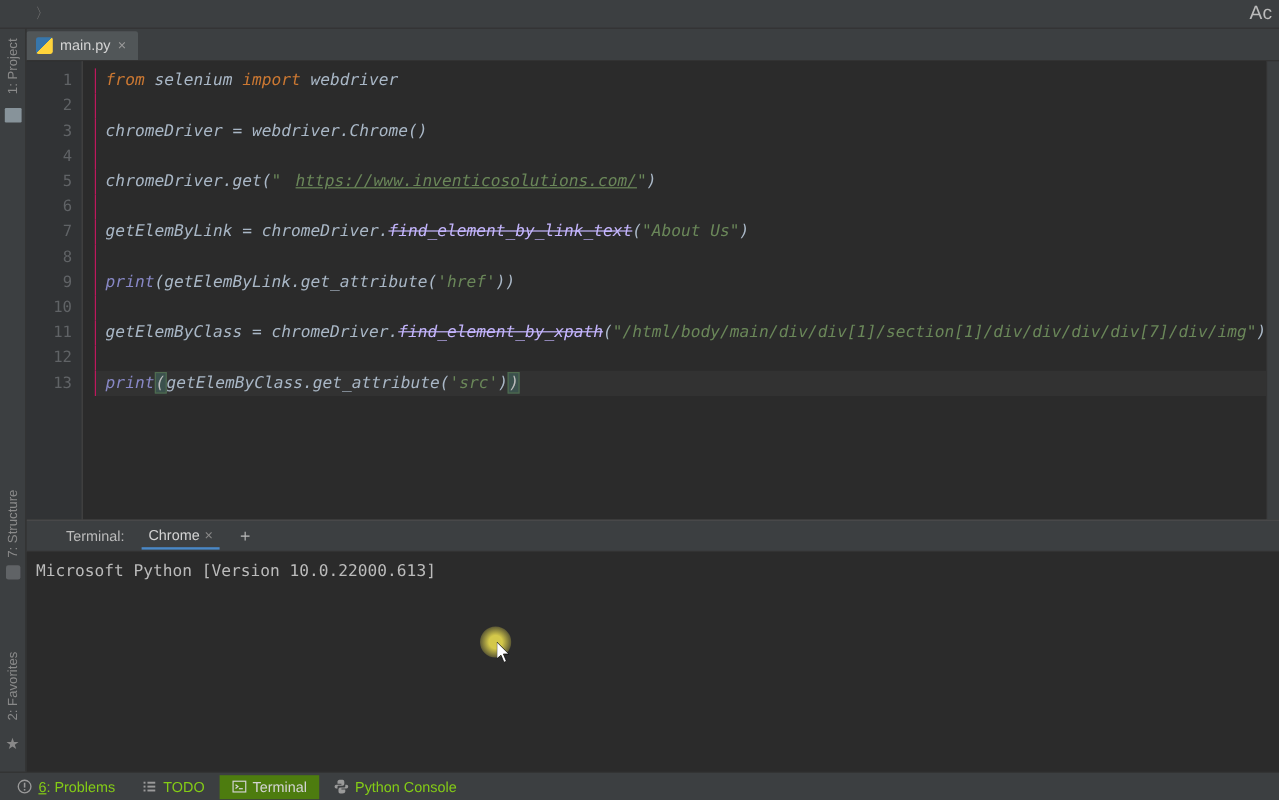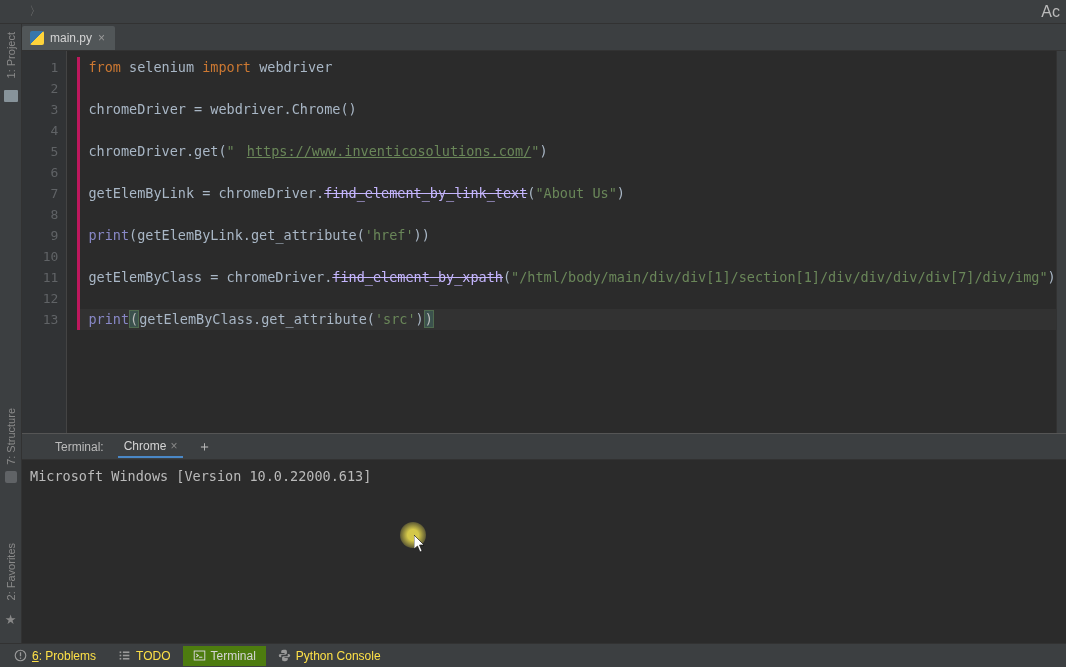--- a/index.html
+++ b/index.html
@@ -31,21 +31,21 @@
 
 .etabs { height:27px; background:#3c3f41; display:flex; align-items:flex-end; border-bottom:1px solid #323232; }
 .etab { display:flex; align-items:center; gap:6px; padding:5px 10px 5px 8px; background:#515658; color:#d4d4d4; cursor:pointer; border-top-left-radius:2px; border-top-right-radius:2px; }
 .etab .close-x { color:#9a9a9a; font-size:12px; }
 
 
 .editor-body { display:flex; flex:1; background:#2b2b2b; min-height:0; }
 .gutter { width:52px; text-align:right; padding:6px 8px 0 0; color:#606366; font-family:"Consolas","Menlo",monospace; font-size:13px; line-height:21px; background:#313335; border-right:1px solid #444; }
 .gutter div { height:21px; }
 .code { flex:1; padding:6px 0 0 10px; font-family:"Consolas","Menlo",monospace; font-size:13.5px; line-height:21px; white-space:pre; position:relative; }
-.code .line { height:21px; border-left:3px solid #be185d; padding-left:8px; }
+.code .line { height:21px; border-left:1px solid #be185d; padding-left:8px;font-style:italic; }
 .code .hl { background:#323232; }
 .kw { color:#cc7832; }
 .id { color:#a9b7c6; }
 .str { color:#6a8759; }
 .url { color:#6a8759; text-decoration:underline;margin-left:12px; }
 .dep { color:#c4b5fd; text-decoration:line-through; }
 .bi { color:#8888c6; }
 .caret-paren { background:#3b514d; border:1px solid #4f6b4f; }
 
 .scrollbar-v { width:12px; background:#3c3f41; border-left:1px solid #323232; }
@@ -58,21 +58,21 @@
 .terminal-tab .close-x { color:#888; }
 .plus { color:#bbb; font-size:14px; cursor:pointer; }
 .terminal-body { flex:1; font-family:"Consolas","Menlo",monospace; font-size:13.5px; line-height:20px; color:#bbbbbb; padding:6px 8px; position:relative; }
 .cursor-block { display:inline-block; width:8px; height:16px; background:#bbbbbb; vertical-align:middle; }
 .mouse-highlight { position:absolute; width:26px; height:26px; border-radius:50%; background:radial-gradient(circle,#d4c84a 30%,rgba(212,200,74,0.3) 70%,transparent 100%); left:378px; top:62px; pointer-events:none; }
 .mouse-cursor { position:absolute; left:392px; top:75px; width:12px; height:18px; pointer-events:none; }
 .mouse-cursor svg { width:12px; height:18px; }
 
 
 .bottombar { height:24px; background:#3c3f41; border-top:1px solid #323232; display:flex; align-items:center; padding:0 4px; gap:2px; }
-.bw-item { display:flex; align-items:center; gap:5px; padding:3px 10px; color:#fde047; cursor:pointer; font-size:12px; }
+.bw-item { display:flex; align-items:center; gap:5px; padding:3px 10px; color:#84cc16; cursor:pointer; font-size:12px; }
 .bw-item.active { background:#4d7c0f; color:#d4d4d4; }
 .bw-icon { width:13px; height:13px; display:inline-flex; align-items:center; justify-content:center; color:#9a9a9a; }
 .bw-icon svg { width:13px; height:13px; }
 .underline-key { text-decoration:underline; }
 </style>
 </head>
 <body>
 
 <div class="topbar">
   <div class="breadcrumb">
@@ -145,21 +145,21 @@
       <div class="terminal-header">
         <span class="label">Terminal:</span>
         <span class="terminal-tab">
           <span>Chrome</span>
           <span class="close-x">×</span>
         </span>
         <span class="plus">＋</span>
       </div>
       <div class="terminal-body" id="termbody">
 
-        <div>Microsoft Windows [Version 10.0.22000.613]</div>
+        <div>Microsoft Python [Version 10.0.22000.613]</div>
           <div>&nbsp;</div>
       <div class="mouse-highlight"></div>
           <div class="mouse-cursor">
           <svg viewBox="0 0 12 18">
               <path d="M0 0 L0 14 L3.5 11 L6 17 L8 16 L5.5 10 L10 10 Z" fill="#ffffff" stroke="#000" stroke-width="0.6"></path>
             </svg>
         </div>
         </div>
     </div>
 

